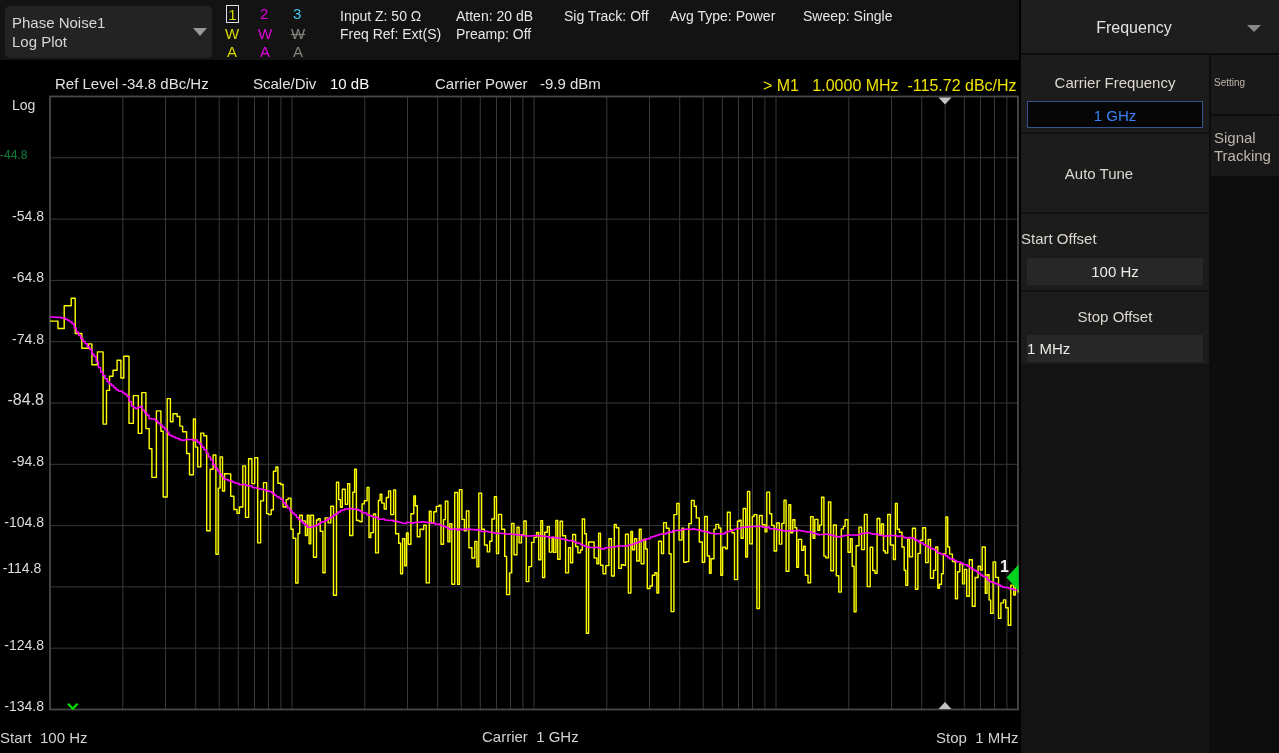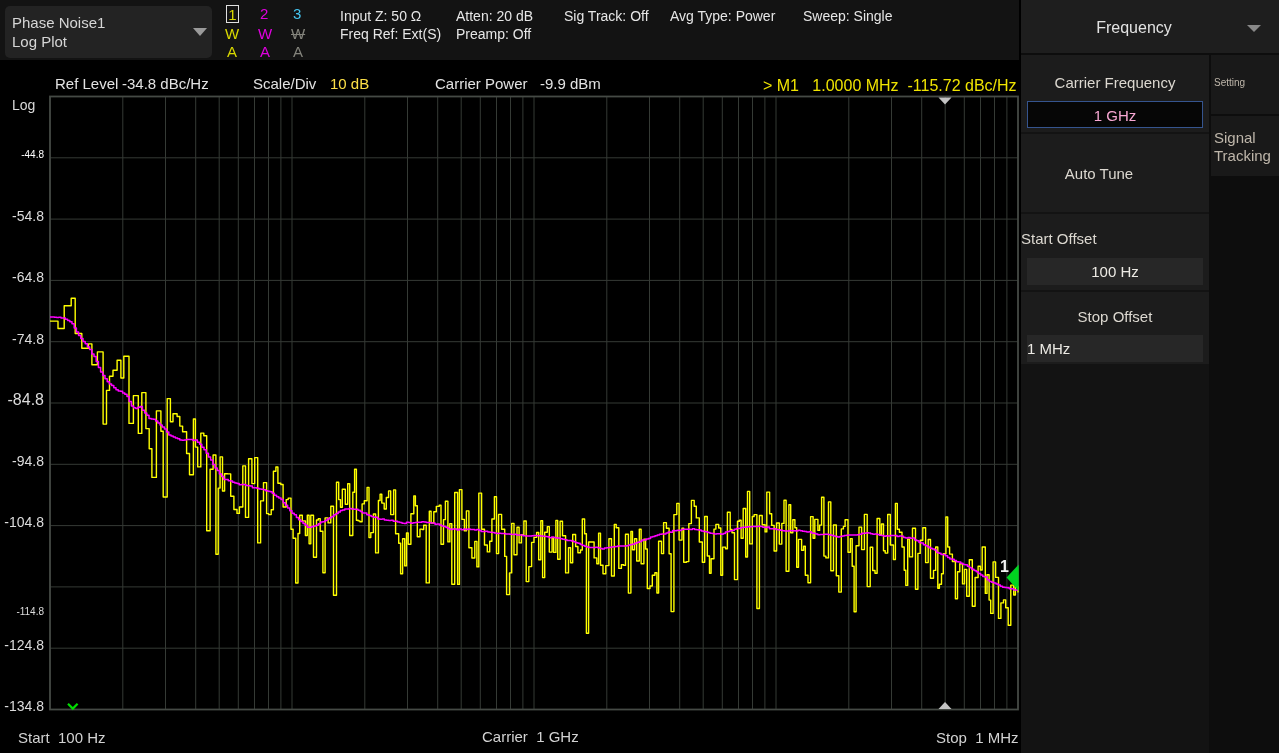--- a/index.html
+++ b/index.html
@@ -23,38 +23,38 @@
 
 <div class="abs" style="left:340px;top:7px;font-size:14px;line-height:18px;color:#e6e6e6">Input Z: 50 Ω<br>Freq Ref: Ext(S)</div>
 <div class="abs" style="left:456px;top:7px;font-size:14px;line-height:18px;color:#e6e6e6">Atten: 20 dB<br>Preamp: Off</div>
 <div class="abs" style="left:564px;top:7px;font-size:14px;line-height:18px;color:#e6e6e6">Sig Track: Off</div>
 <div class="abs" style="left:670px;top:7px;font-size:14px;line-height:18px;color:#e6e6e6">Avg Type: Power</div>
 <div class="abs" style="left:803px;top:7px;font-size:14px;line-height:18px;color:#e6e6e6">Sweep: Single</div>
 
 <div class="abs" style="left:55px;top:75px;font-size:15px;color:#e2e2e2">Ref Level</div>
 <div class="abs" style="left:122px;top:75px;font-size:15px;color:#e2e2e2">-34.8 dBc/Hz</div>
 <div class="abs" style="left:253px;top:75px;font-size:15px;color:#e2e2e2">Scale/Div</div>
-<div class="abs" style="left:330px;top:75px;font-size:15px;color:#fde047">10 dB</div>
+<div class="abs" style="left:330px;top:75px;font-size:15px;color:#ffffff">10 dB</div>
 <div class="abs" style="left:435px;top:75px;font-size:15px;color:#e2e2e2">Carrier Power</div>
 <div class="abs" style="left:540px;top:75px;font-size:15px;color:#e2e2e2">-9.9 dBm</div>
 <div class="abs" style="left:763px;top:77px;font-size:16px;color:#f0e400">&gt; M1&nbsp;&nbsp;&nbsp;1.0000 MHz&nbsp;&nbsp;-115.72 dBc/Hz</div>
 
 <div class="abs" style="left:12px;top:97px;font-size:14px;color:#dadada">Log</div>
-<div class="abs" style="left:0;top:147.6px;width:44px;text-align:right;font-size:10px;line-height:14px;color:#ffffff">-44.8</div>
+<div class="abs" style="left:0;top:147.6px;width:44px;text-align:left;font-size:12px;line-height:14px;color:#15803d">-44.8</div>
 <div class="abs" style="left:0;top:208.9px;width:44px;text-align:right;font-size:14px;line-height:14px;color:#dcdcdc">-54.8</div>
 <div class="abs" style="left:0;top:270.2px;width:44px;text-align:right;font-size:14px;line-height:14px;color:#dcdcdc">-64.8</div>
 <div class="abs" style="left:0;top:331.5px;width:44px;text-align:right;font-size:14px;line-height:14px;color:#dcdcdc">-74.8</div>
 <div class="abs" style="left:0;top:392.8px;width:44px;text-align:right;font-size:16px;line-height:14px;color:#dcdcdc">-84.8</div>
 <div class="abs" style="left:0;top:454.1px;width:44px;text-align:right;font-size:14px;line-height:14px;color:#dcdcdc">-94.8</div>
 <div class="abs" style="left:0;top:515.4px;width:44px;text-align:right;font-size:14px;line-height:14px;color:#dcdcdc">-104.8</div>
-<div class="abs" style="left:0;top:605px;width:44px;text-align:right;font-size:10px;line-height:14px;color:#dcdcdc">-114.8</div>
+<div class="abs" style="left:0;top:561px;width:44px;text-align:center;font-size:14px;line-height:14px;color:#dcdcdc">-114.8</div>
 <div class="abs" style="left:0;top:638.0px;width:44px;text-align:right;font-size:14px;line-height:14px;color:#dcdcdc">-124.8</div>
 <div class="abs" style="left:0;top:699.3px;width:44px;text-align:right;font-size:14px;line-height:14px;color:#dcdcdc">-134.8</div>
 
-<div class="abs" style="left:18px;top:729px;font-size:15px;color:#d2d2d2">Start&nbsp;&nbsp;100 Hz</div>
+<div class="abs" style="left:0;top:729px;font-size:15px;color:#d2d2d2">Start&nbsp;&nbsp;100 Hz</div>
 <div class="abs" style="left:482px;top:728px;font-size:15px;color:#d2d2d2">Carrier&nbsp;&nbsp;1 GHz</div>
 <div class="abs" style="left:936px;top:729px;font-size:15px;color:#d2d2d2">Stop&nbsp;&nbsp;1 MHz</div>
 
 <svg width="1021" height="753" viewBox="0 0 1021 753" style="position:absolute;left:0;top:0">
 <g stroke="#353a35" stroke-width="1">
       <line x1="122.8" y1="96.5" x2="122.8" y2="709.5"></line>
       <line x1="165.5" y1="96.5" x2="165.5" y2="709.5"></line>
       <line x1="195.7" y1="96.5" x2="195.7" y2="709.5"></line>
       <line x1="219.2" y1="96.5" x2="219.2" y2="709.5"></line>
       <line x1="238.3" y1="96.5" x2="238.3" y2="709.5"></line>
@@ -111,21 +111,21 @@
 <div class="abs" style="left:1021px;top:0;width:258px;height:753px;background:#0d0d0d"></div>
 <div class="abs" style="left:1021px;top:0;width:258px;height:53px;background:#1e1e1e"></div>
 <div class="abs" style="left:1021px;top:19px;width:226px;text-align:center;font-size:16px;color:#e2e2e2">Frequency</div>
 <div class="abs" style="left:1247px;top:25px;width:0;height:0;border-left:7px solid transparent;border-right:7px solid transparent;border-top:7px solid #888"></div>
 
 <div class="abs" style="left:1021px;top:55px;width:188px;height:698px;background:#131313"></div>
 
 <div class="abs" style="left:1021px;top:55px;width:188px;height:77px;background:#1c1c1c"></div>
 <div class="abs" style="left:1021px;top:74px;width:188px;text-align:center;font-size:15px;color:#dcd8d0">Carrier Frequency</div>
 <div class="abs" style="left:1027px;top:101px;width:176px;height:27px;background:#060606;border:1px solid #35548e"></div>
-<div class="abs" style="left:1027px;top:107px;width:176px;text-align:center;font-size:15px;color:#f9a8d4">1 GHz</div>
+<div class="abs" style="left:1027px;top:107px;width:176px;text-align:center;font-size:15px;color:#3b82f6">1 GHz</div>
 
 <div class="abs" style="left:1021px;top:134px;width:188px;height:78px;background:#1c1c1c"></div>
 <div class="abs" style="left:1021px;top:165px;width:156px;text-align:center;font-size:15px;color:#dcd8d0">Auto Tune</div>
 
 <div class="abs" style="left:1021px;top:214px;width:188px;height:76px;background:#1c1c1c"></div>
 <div class="abs" style="left:1021px;top:230px;width:188px;text-align:left;font-size:15px;color:#dcd8d0">Start Offset</div>
 <div class="abs" style="left:1027px;top:258px;width:176px;height:27px;background:#272727"></div>
 <div class="abs" style="left:1027px;top:263px;width:176px;text-align:center;font-size:15px;color:#eceae4">100 Hz</div>
 
 <div class="abs" style="left:1021px;top:292px;width:188px;height:72px;background:#1c1c1c"></div>

